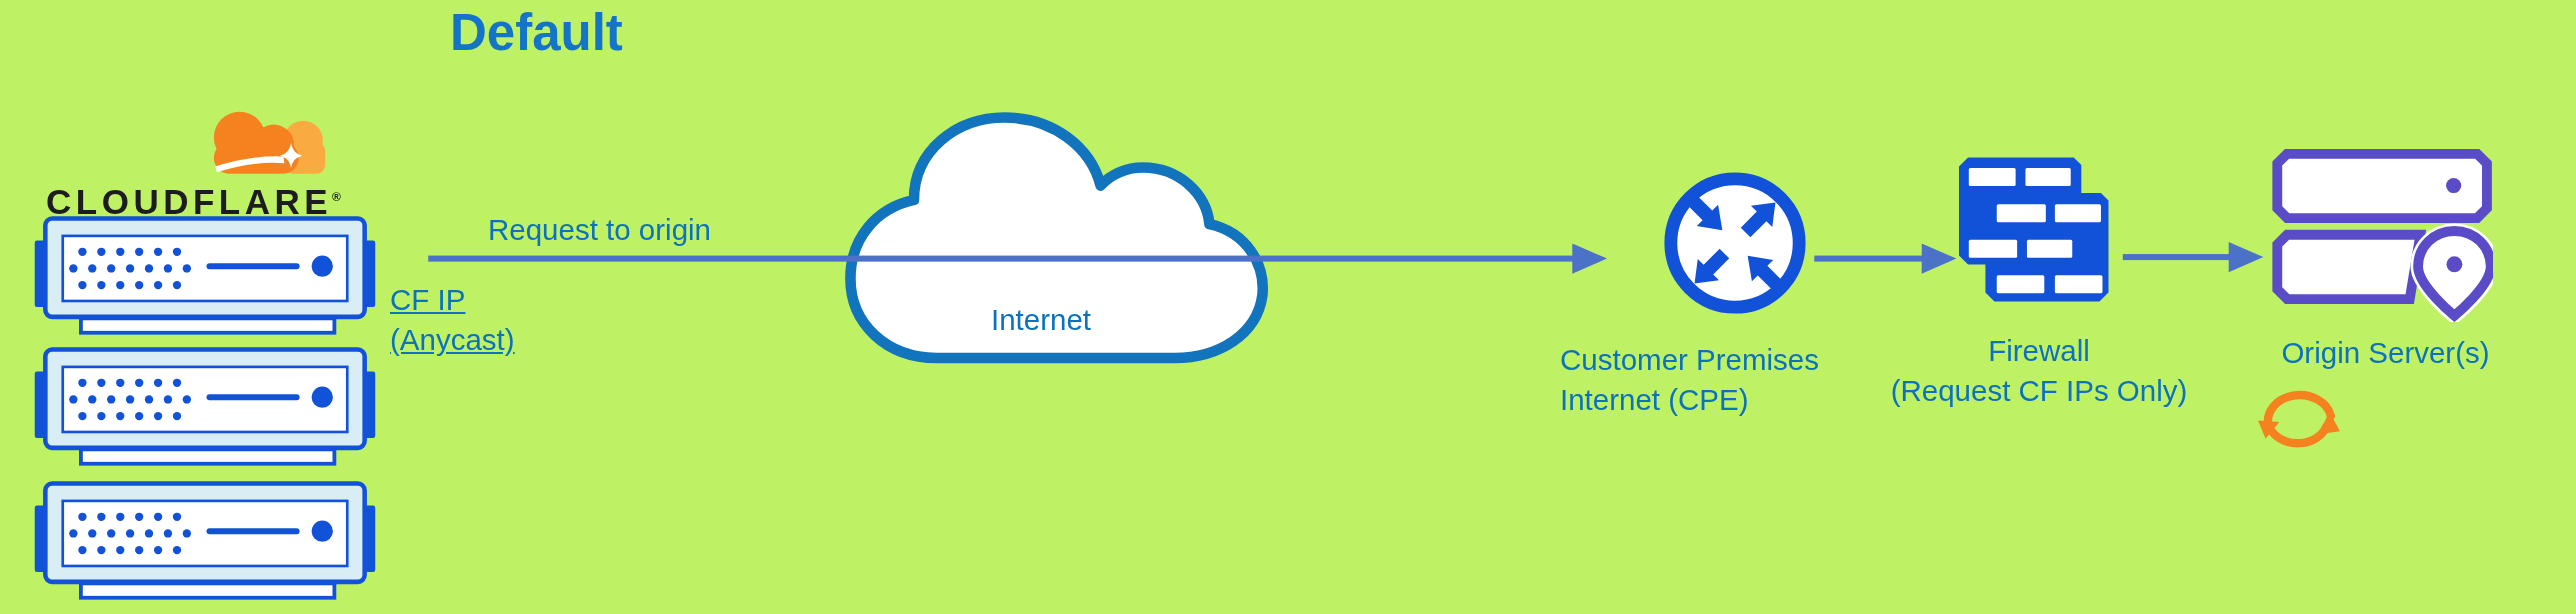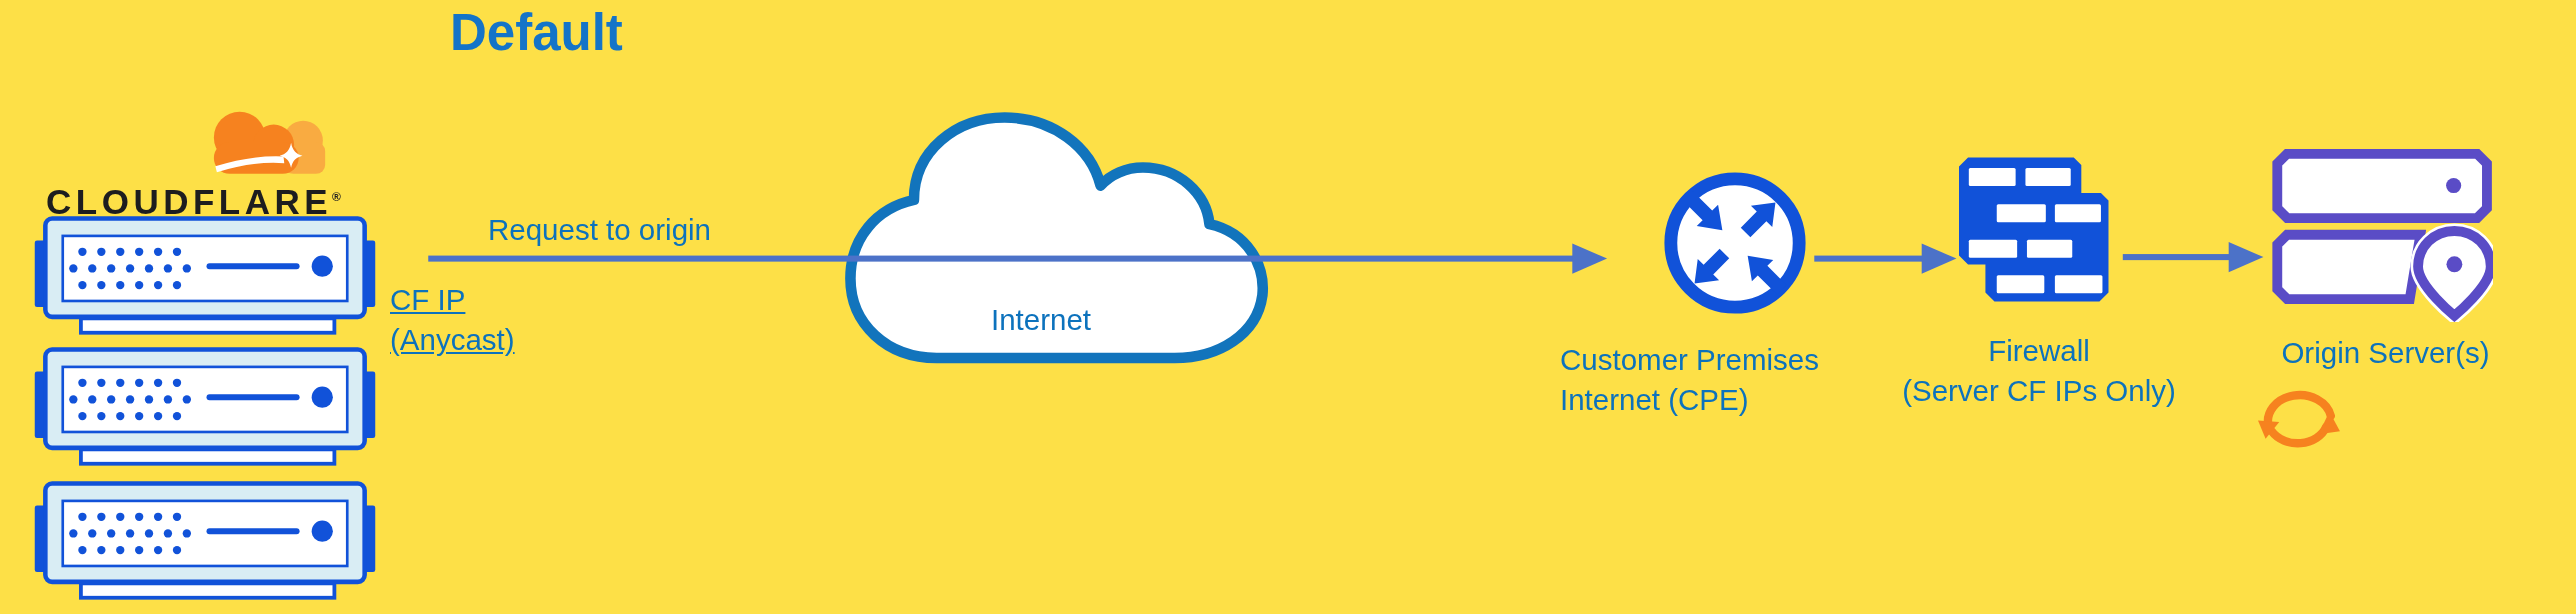--- a/index.html
+++ b/index.html
@@ -1,17 +1,17 @@
 <!DOCTYPE html>
 <html style="font-size:12px"><head>
 <meta charset="utf-8">
 <style>
   html,body{margin:0;padding:0;background:#fff;}
   #stage{
-    position:relative;width:2576px;height:614px;background:#fde047;
+    position:relative;width:2576px;height:614px;background:#bef264;
     font-family:"Liberation Sans", sans-serif;overflow:hidden;
   }
   .abs{position:absolute;}
   .lbl{
     color:#0C72BD;font-size:29.5px;line-height:40px;font-weight:400;
     white-space:nowrap;z-index:6;
   }
   .lbl.center{text-align:center;}
   #title{
     left:450px;top:3px;font-size:51px;font-weight:600;color:#1474C8;
@@ -240,20 +240,20 @@
 
   <div id="internet-label" class="abs lbl center">Internet</div>
 
   <div id="cpe-label" class="abs lbl">
     <div>Customer Premises</div>
     <div>Internet (CPE)</div>
   </div>
 
   <div id="firewall-label" class="abs lbl center">
     <div>Firewall</div>
-    <div>(Server CF IPs Only)</div>
+    <div>(Request CF IPs Only)</div>
   </div>
 
   <div id="origin-label" class="abs lbl center">Origin Server(s)</div>
 
 
 </div>
 
 
 </body></html>

